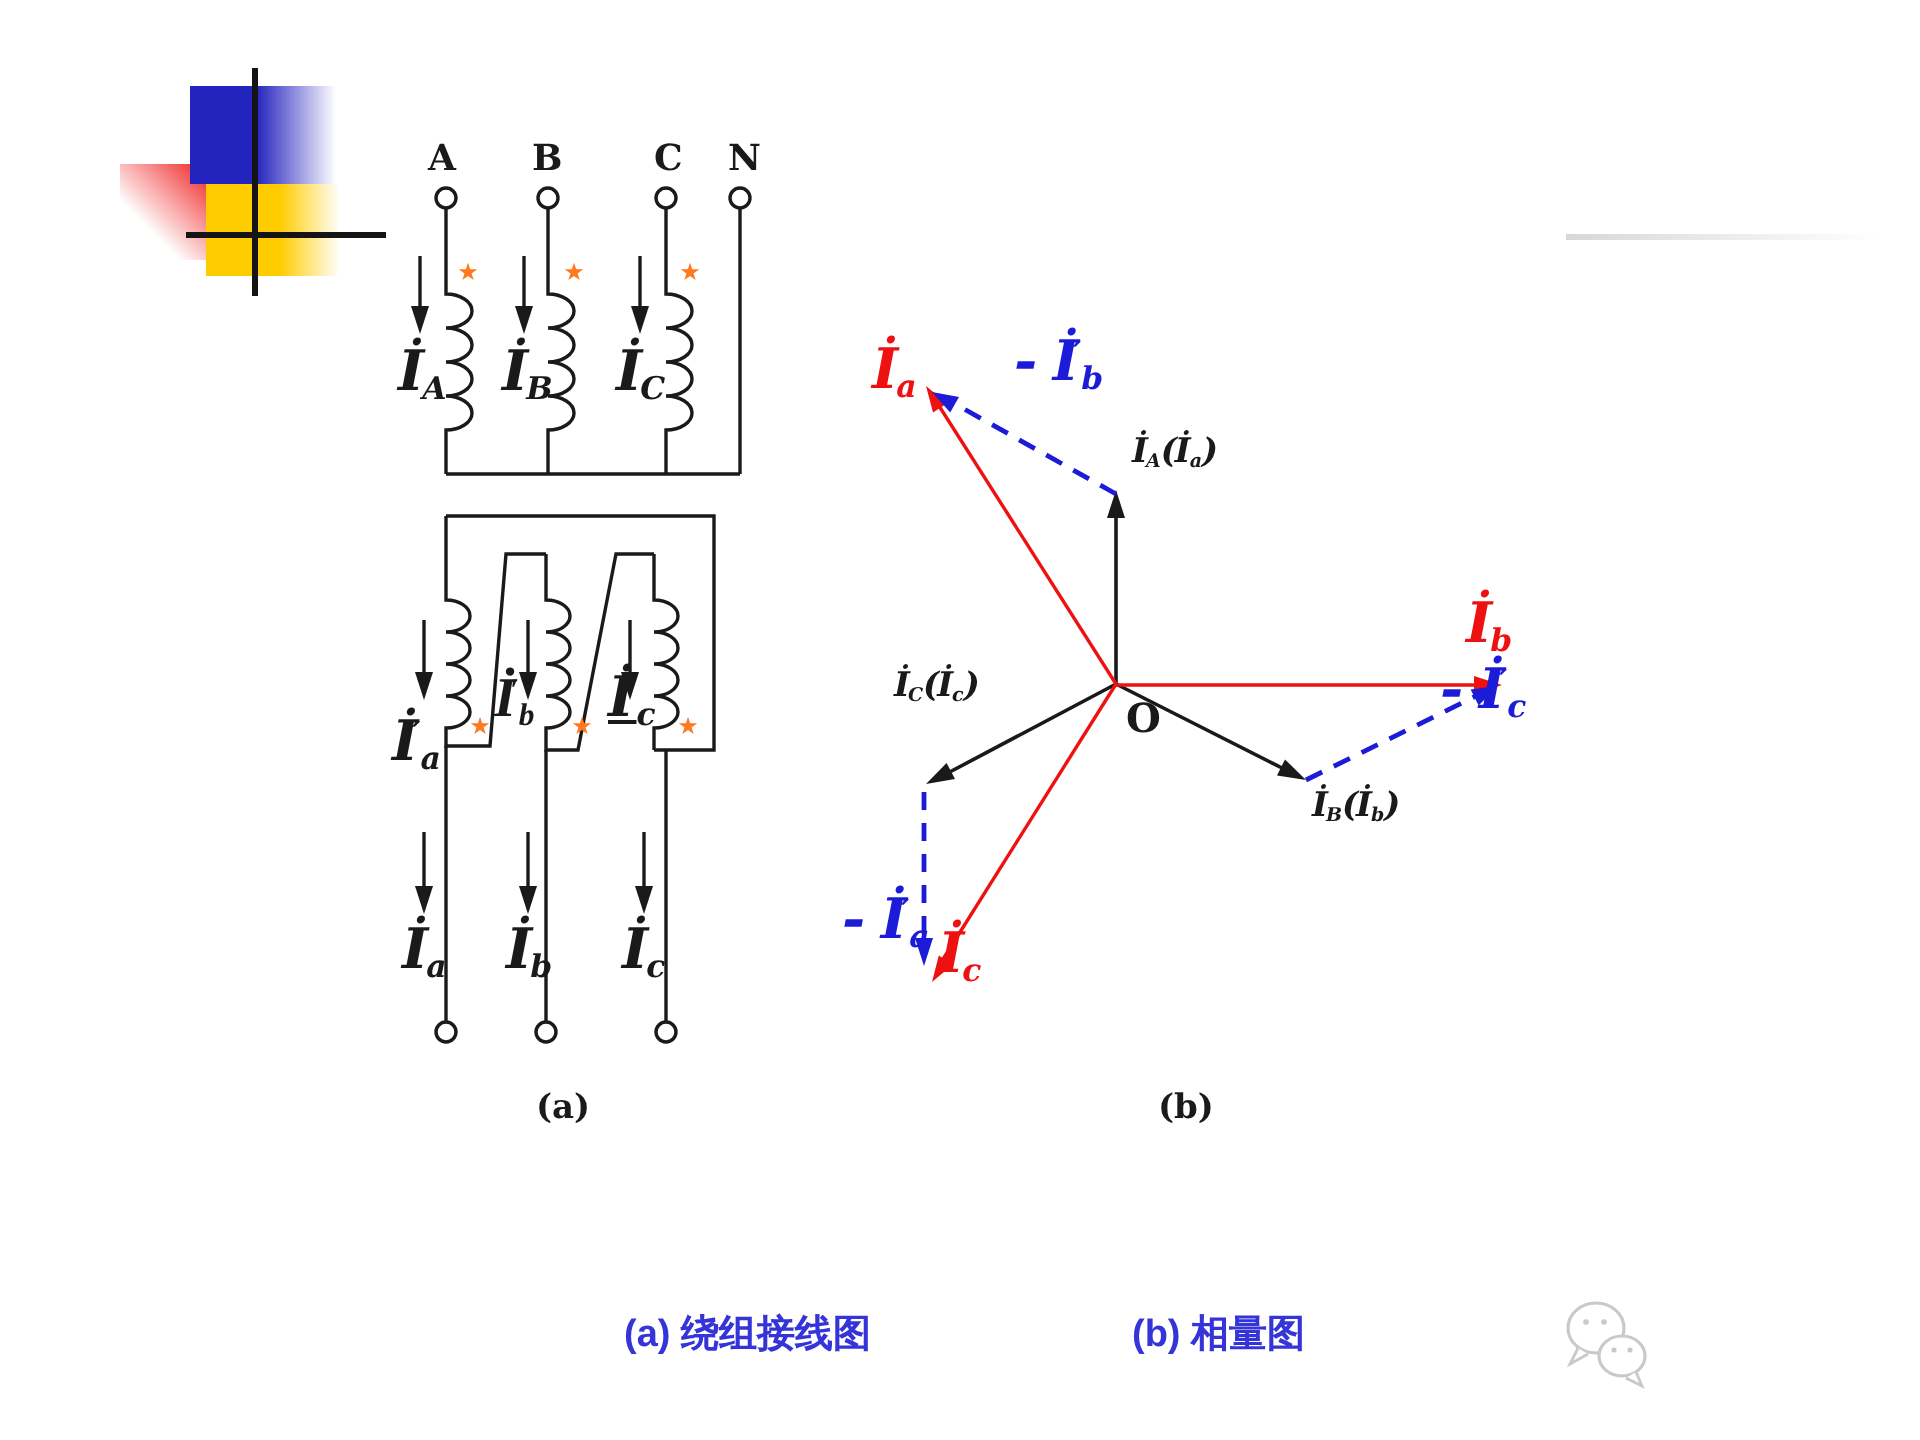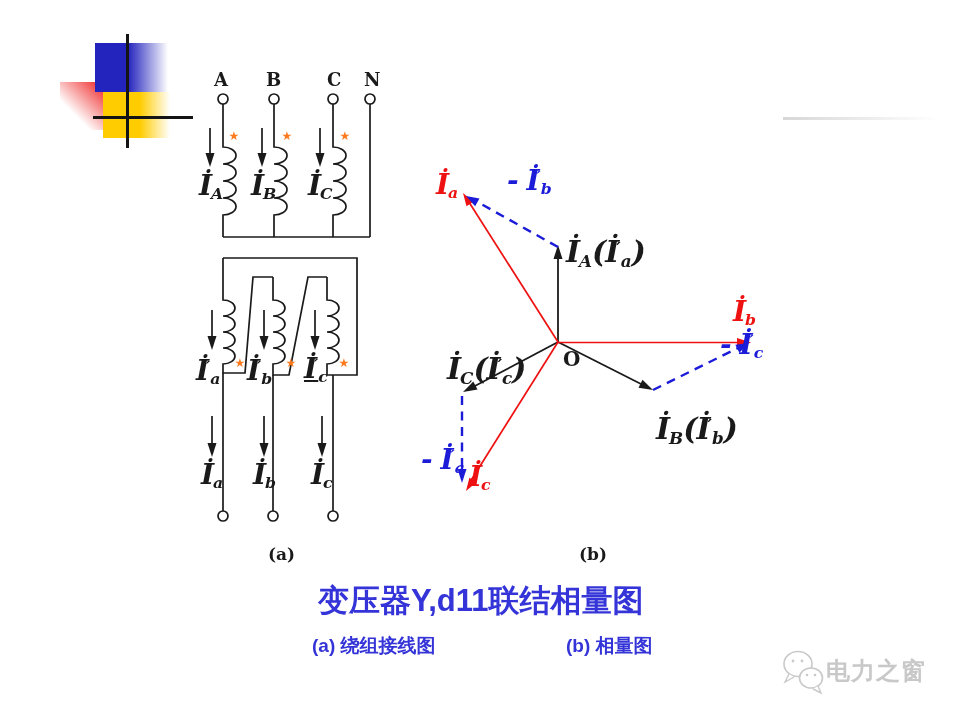--- a/index.html
+++ b/index.html
@@ -16,33 +16,33 @@
   .logo-vline{left:126px;top:34px;width:3px;height:114px;background:#141414;}
   .logo-hline{left:93px;top:116px;width:100px;height:3px;background:#141414;}
   .rule-right{left:783px;top:117px;width:157px;height:3px;
      background:linear-gradient(90deg,#d7d7d7,rgba(255,255,255,0));}
   
   .cur{position:absolute;font-family:"DejaVu Serif","Liberation Serif",serif;
        font-style:italic;font-weight:bold;color:#1a1a1a;font-size:28px;line-height:1;
        letter-spacing:-1px;white-space:nowrap;text-align:center;}
   .cur sub{font-size:.56em;font-style:italic;vertical-align:-0.28em;letter-spacing:0;}
   .cur sup{font-size:.56em;vertical-align:.5em;margin-left:-2px;letter-spacing:0;}
-  .sz26{font-size:30px;margin-top:19px;}
+  .sz26{font-size:17px;}
   .red{color:#ee1111;}
   .blue{color:#1b1bd8;}
   .term{position:absolute;font-family:"DejaVu Serif","Liberation Serif",serif;
         font-weight:bold;color:#1a1a1a;font-size:18px;line-height:1;}
   .figlab{position:absolute;font-family:"DejaVu Serif","Liberation Serif",serif;
         font-weight:bold;color:#1a1a1a;font-size:17px;line-height:1;}
   .star{position:absolute;color:#ff7a1e;font-size:12px;line-height:1;width:12px;
         text-align:center;transform:translate(-6px,-6px);}
   
   .title{position:absolute;left:318px;top:584px;color:#3434d8;font-weight:bold;
          font-size:31px;line-height:1.1;letter-spacing:0px;}
-  .subcap{position:absolute;top:636px;color:#3434d8;font-weight:600;font-size:19px;line-height:1.1;}
+  .subcap{position:absolute;top:658px;color:#3434d8;font-weight:600;font-size:19px;line-height:1.1;}
   .watermark{position:absolute;left:826px;top:655px;color:#c8c8c8;font-size:24px;
          font-weight:600;letter-spacing:1px;}
   svg.art{position:absolute;left:0;top:0;}
 </style>
 </head>
 <body>
 
 <div class="slide">
 
   <div class="abs logo-red"></div>
@@ -142,53 +142,51 @@
 
   <div class="term" style="left:214px;top:71px;">A</div>
   <div class="term" style="left:266px;top:71px;">B</div>
   <div class="term" style="left:327px;top:71px;">C</div>
   <div class="term" style="left:364px;top:71px;">N</div>
 
   <div class="cur" style="left:199px;top:172px;"><span>İ</span><sub>A</sub></div>
   <div class="cur" style="left:251px;top:172px;"><span>İ</span><sub>B</sub></div>
   <div class="cur" style="left:308px;top:172px;"><span>İ</span><sub>C</sub></div>
   <div class="cur" style="left:196px;top:357px;"><span>İ</span><sup>′</sup><sub>a</sub></div>
-  <div class="cur" style="left:247px;top:357px;"><span>İ</span><sup>′</sup><sub>b</sub></div>
-  <div class="cur" style="left:304px;top:355px;text-decoration:underline;"><span>İ</span><sup>′</sup><sub>c</sub></div>
+  <div class="cur" style="left:247px;top:336px;font-family:Liberation Serif, serif;"><span>İ</span><sup>′</sup><sub>b</sub></div>
+  <div class="cur" style="left:304px;top:335px;text-decoration:underline;"><span>İ</span><sup>′</sup><sub>c</sub></div>
   <div class="cur" style="left:201px;top:461px;"><span>İ</span><sub>a</sub></div>
   <div class="cur" style="left:253px;top:461px;"><span>İ</span><sub>b</sub></div>
   <div class="cur" style="left:311px;top:461px;"><span>İ</span><sub>c</sub></div>
 
   <div class="cur sz26" style="left:566px;top:218px;"><span>İ</span><sub>A</sub><span>(</span><span>İ</span><sup>′</sup><sub>a</sub><span>)</span></div>
   <div class="cur sz26" style="left:656px;top:395px;"><span>İ</span><sub>B</sub><span>(</span><span>İ</span><sup>′</sup><sub>b</sub><span>)</span></div>
   <div class="cur sz26" style="left:447px;top:335px;"><span>İ</span><sub>C</sub><span>(</span><span>İ</span><sup>′</sup><sub>c</sub><span>)</span></div>
   <div class="term" style="left:563px;top:349px;font-size:20px;">O</div>
   <div class="cur red" style="left:436px;top:171px;"><span>İ</span><sub>a</sub></div>
   <div class="cur red" style="left:733px;top:298px;"><span>İ</span><sub>b</sub></div>
   <div class="cur red" style="left:469px;top:463px;"><span>İ</span><sub>c</sub></div>
   <div class="cur blue" style="left:492px;top:167px;margin-left:15px;"><span>- </span><span>İ</span><sup>′</sup><sub>b</sub></div>
   <div class="cur blue" style="left:720px;top:331px;"><span>- </span><span>İ</span><sup>′</sup><sub>c</sub></div>
   <div class="cur blue" style="left:421px;top:446px;"><span>- </span><span>İ</span><sup>′</sup><sub>a</sub></div>
 
   <div class="figlab" style="left:268px;top:546px;">(a)</div>
   <div class="figlab" style="left:579px;top:546px;">(b)</div>
 
-  <div class="title">变压器Y,d11联结相量图</div>
   <div class="subcap" style="left:312px;">(a) 绕组接线图</div>
   <div class="subcap" style="left:566px;">(b) 相量图</div>
 
   <svg class="art" style="left:781px;top:649px;" width="44" height="46" viewBox="0 0 44 46">
     <g fill="#ffffff" stroke="#c9c9c9" stroke-width="1.6">
       <ellipse cx="17" cy="15" rx="14" ry="12.5"></ellipse>
       <path d="M8,25 L4,33 L13,28" stroke-width="1.4"></path>
       <ellipse cx="30" cy="29" rx="11.5" ry="10"></ellipse>
       <path d="M37,37 L40,44 L32,40" stroke-width="1.4"></path>
     </g>
     <g fill="#c9c9c9" stroke="none">
       <circle cx="12" cy="12" r="1.4"></circle>
         <circle cx="21" cy="12" r="1.4"></circle>
       <circle cx="26" cy="26" r="1.3"></circle>
         <circle cx="34" cy="26" r="1.3"></circle>
     </g>
   </svg>
-  <div class="watermark">电力之窗</div>
 
 </div>
 
 </body></html>

